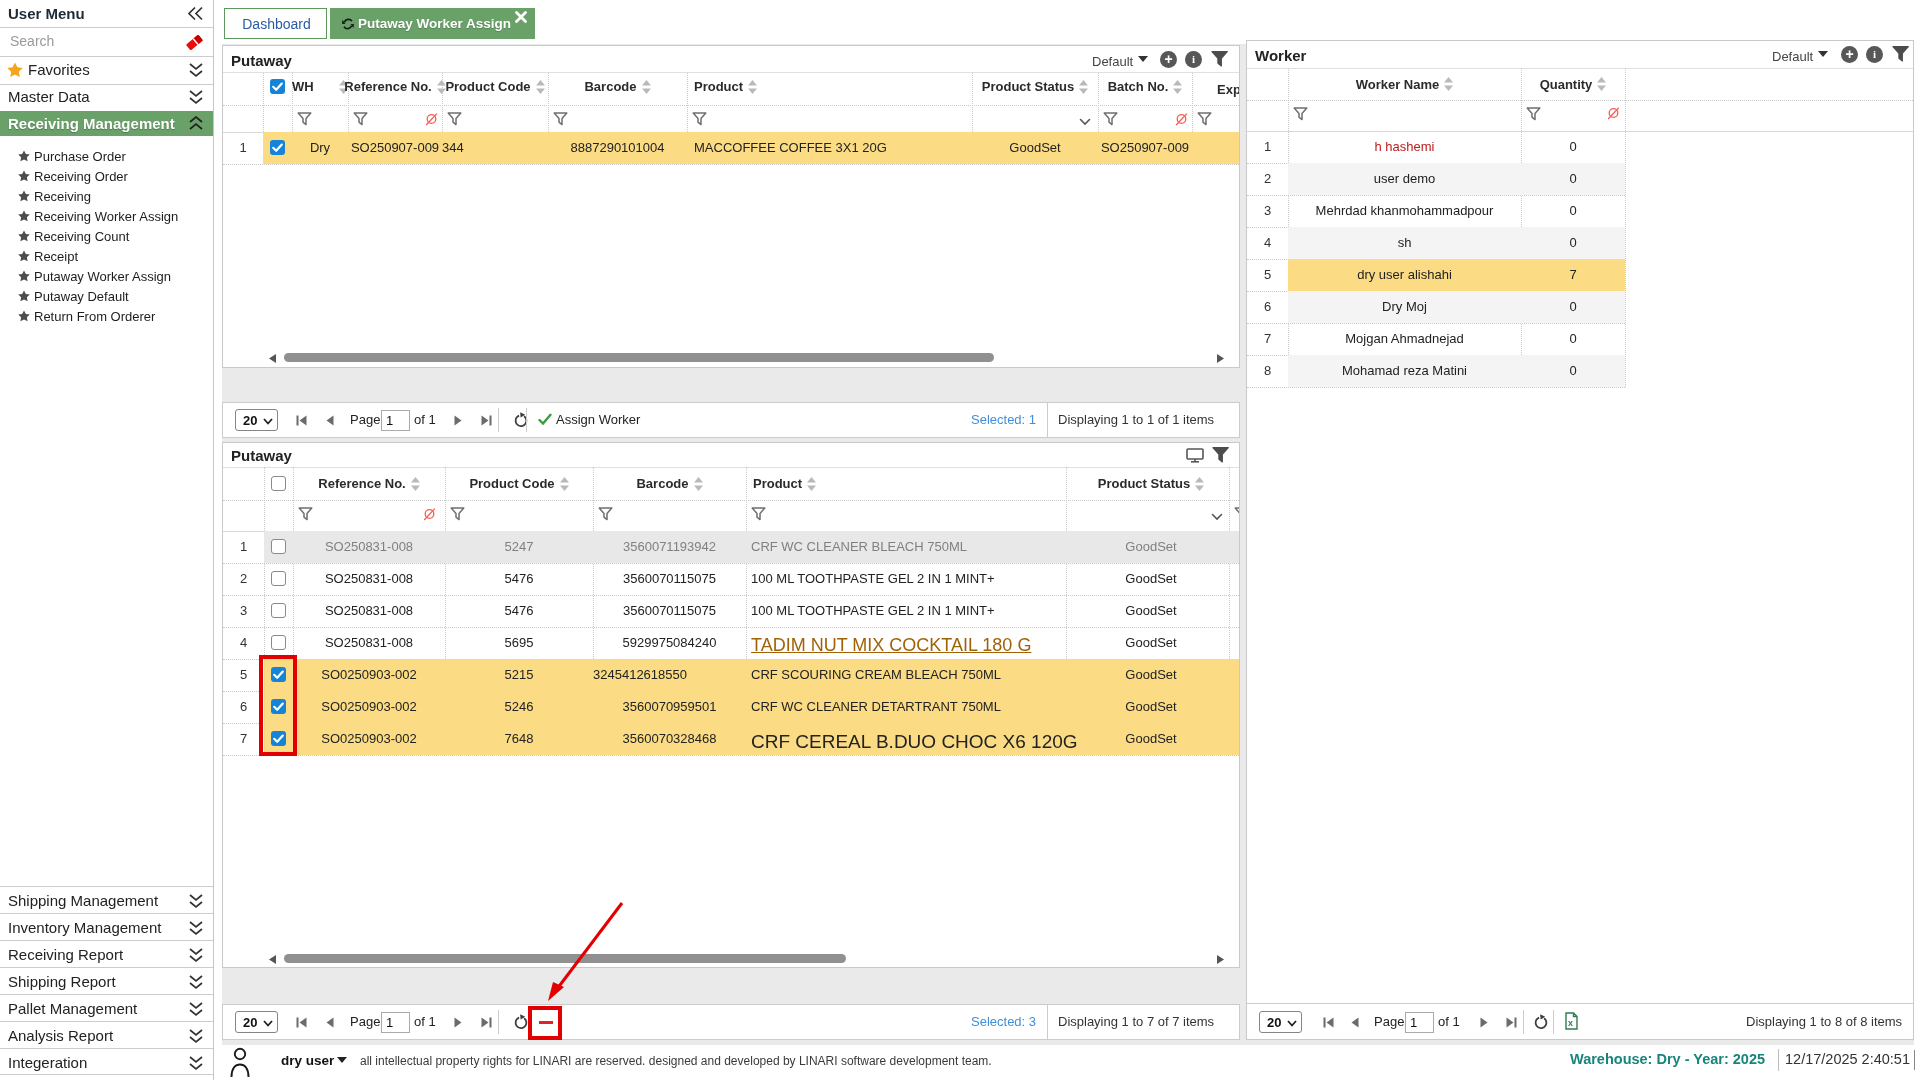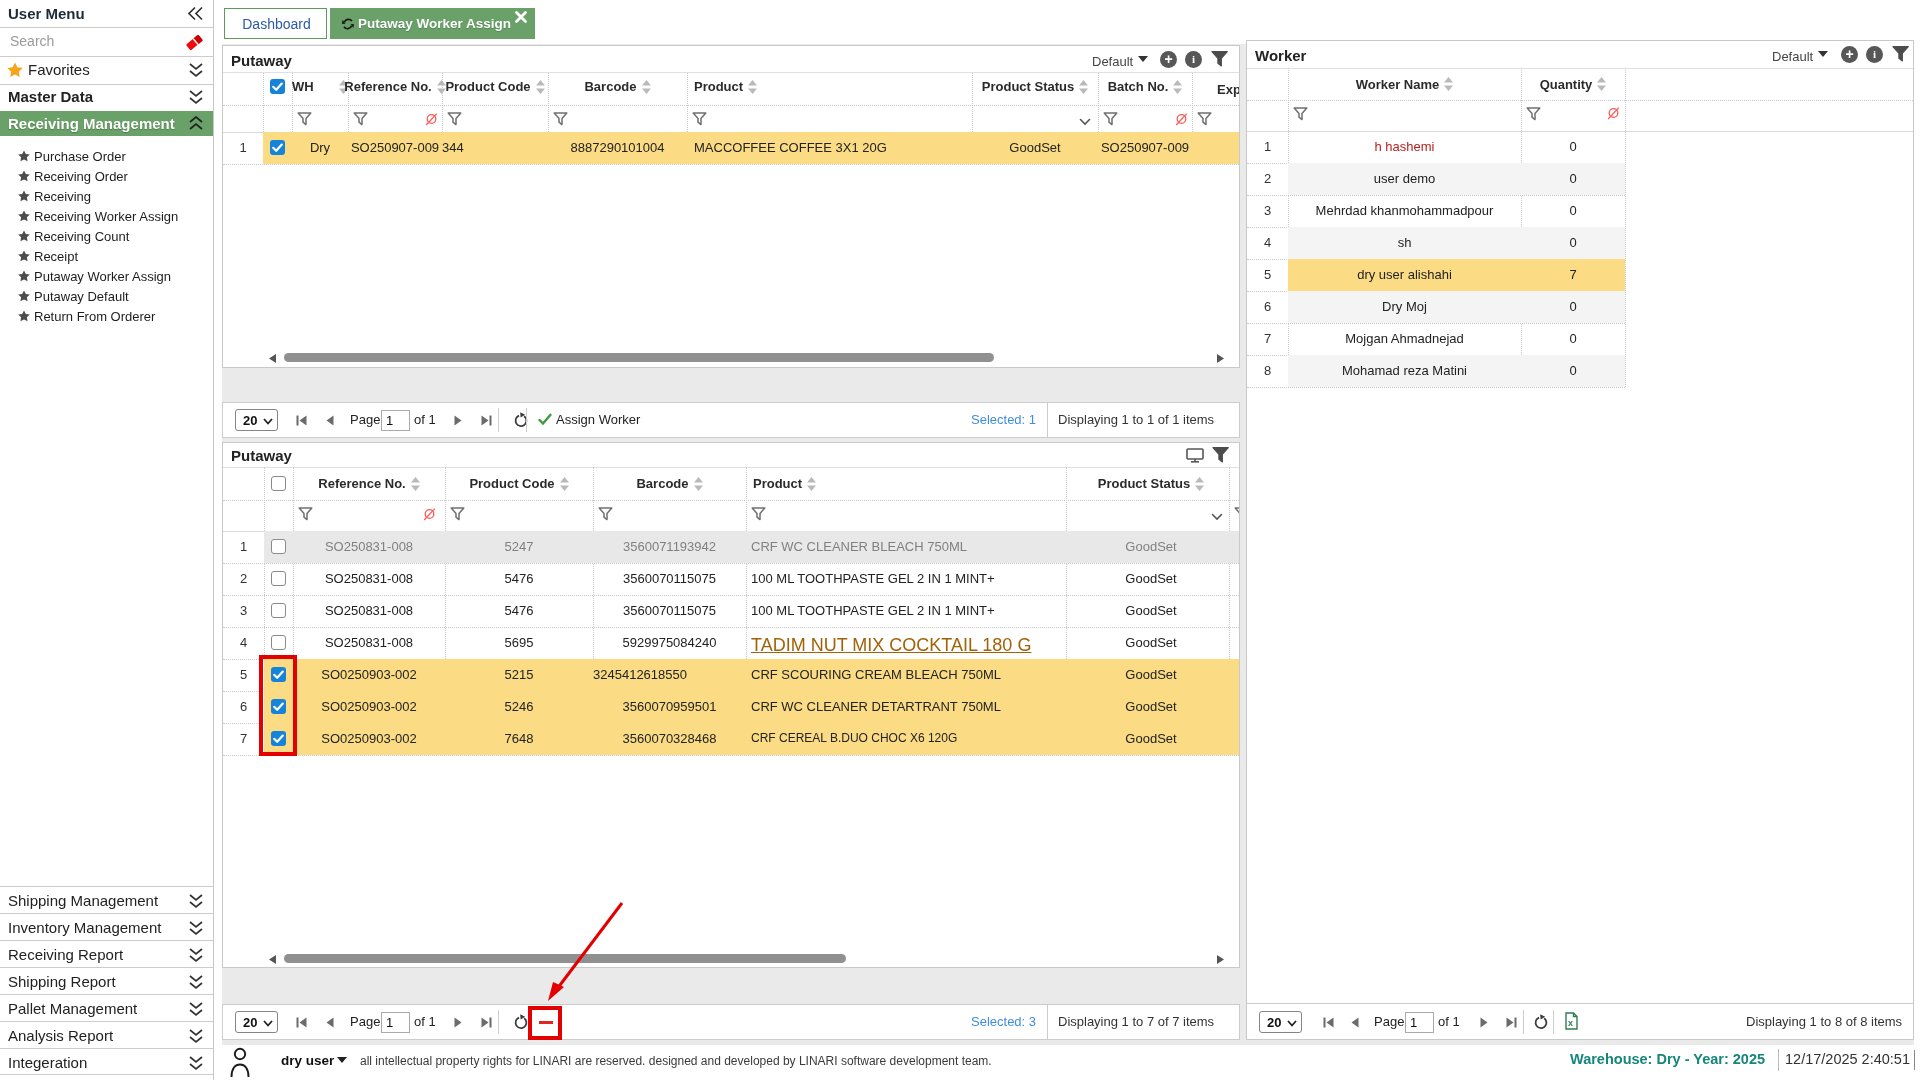--- a/index.html
+++ b/index.html
@@ -32,21 +32,21 @@
         </div>
         <div style="position:absolute;left:28px;top:5px;font-size:15px;color:#222;font-weight:400;white-space:nowrap;">Favorites</div>
         <div class="abs" style="left:188px;top:7px">
           <svg style="display:block;" width="16" height="15" viewBox="0 0 16 15">
             <polyline points="2,1 8,6 14,1" fill="none" stroke="#333" stroke-width="1.7"></polyline>
             <polyline points="2,8 8,13 14,8" fill="none" stroke="#333" stroke-width="1.7"></polyline>
           </svg>
         </div>
       </div>
       <div class="abs" style="left:0;top:84px;width:213px;height:27px;border-bottom:1px solid #ccc">
-        <div style="position:absolute;left:8px;top:4px;font-size:15px;color:#222;font-weight:700;white-space:nowrap;">Master Data</div>
+        <div style="position:absolute;left:8px;top:4px;font-size:15px;color:#222;font-weight:400;white-space:nowrap;">Master Data</div>
         <div class="abs" style="left:188px;top:6px">
           <svg style="display:block;" width="16" height="15" viewBox="0 0 16 15">
             <polyline points="2,1 8,6 14,1" fill="none" stroke="#333" stroke-width="1.7"></polyline>
             <polyline points="2,8 8,13 14,8" fill="none" stroke="#333" stroke-width="1.7"></polyline>
           </svg>
         </div>
       </div>
       <div class="abs" style="left:0;top:111px;width:213px;height:25px;background:#69a169">
         <div style="position:absolute;left:8px;top:4px;font-size:15px;color:#fff;font-weight:600;white-space:nowrap;text-shadow:0 1px 1px rgba(0,0,0,.25);">Receiving Management</div>
         <div class="abs" style="left:188px;top:5px">
@@ -574,21 +574,21 @@
       <div class="abs" style="left:0;top:312px;width:1018px;height:1px;border-top:1px dotted #c9c9c9"></div>
       <div style="position:absolute;left:0px;top:288px;width:41px;text-align:center;font-size:13px;color:#333;font-weight:400;white-space:nowrap;overflow:hidden;">7</div>
       <div style="position:absolute;left:48px;top:288px;width:15px;height:15px;background:#1584d8;border-radius:3px">
         <svg style="display:block;" width="15" height="15" viewBox="0 0 15 15">
           <polyline points="3.2,7.8 6.2,10.8 11.8,4.6" fill="none" stroke="#fff" stroke-width="2.2" stroke-linecap="round" stroke-linejoin="round"></polyline>
         </svg>
       </div>
       <div style="position:absolute;left:70px;top:288px;width:152px;text-align:center;font-size:13px;color:#222;font-weight:400;white-space:nowrap;overflow:hidden;">SO0250903-002</div>
       <div style="position:absolute;left:222px;top:288px;width:148px;text-align:center;font-size:13px;color:#222;font-weight:400;white-space:nowrap;overflow:hidden;">7648</div>
       <div style="position:absolute;left:370px;top:288px;width:153px;text-align:center;font-size:13px;color:#222;font-weight:400;white-space:nowrap;overflow:hidden;">3560070328468</div>
-      <div style="position:absolute;left:528px;top:288px;font-size:12px;color:#222;font-weight:400;white-space:nowrap;">CRF CEREAL B.DUO CHOC X6 120G</div>
+      <div style="position:absolute;left:528px;top:288px;font-size:19px;color:#222;font-weight:400;white-space:nowrap;">CRF CEREAL B.DUO CHOC X6 120G</div>
       <div style="position:absolute;left:843px;top:288px;width:170px;text-align:center;font-size:13px;color:#222;font-weight:400;white-space:nowrap;overflow:hidden;">GoodSet</div>
       <div class="abs" style="left:46px;top:512px">
         <svg style="display:block;" width="7" height="9" viewBox="0 0 7 9">
           <path d="M7 0 L7 9 L0 4.5 Z" fill="#555"></path>
         </svg>
       </div>
       <div class="abs" style="left:61px;top:511px;width:562px;height:9px;background:#909090;border-radius:5px"></div>
       <div class="abs" style="left:994px;top:512px">
         <svg style="display:block;" width="7" height="9" viewBox="0 0 7 9">
           <path d="M0 0 L0 9 L7 4.5 Z" fill="#555"></path>

